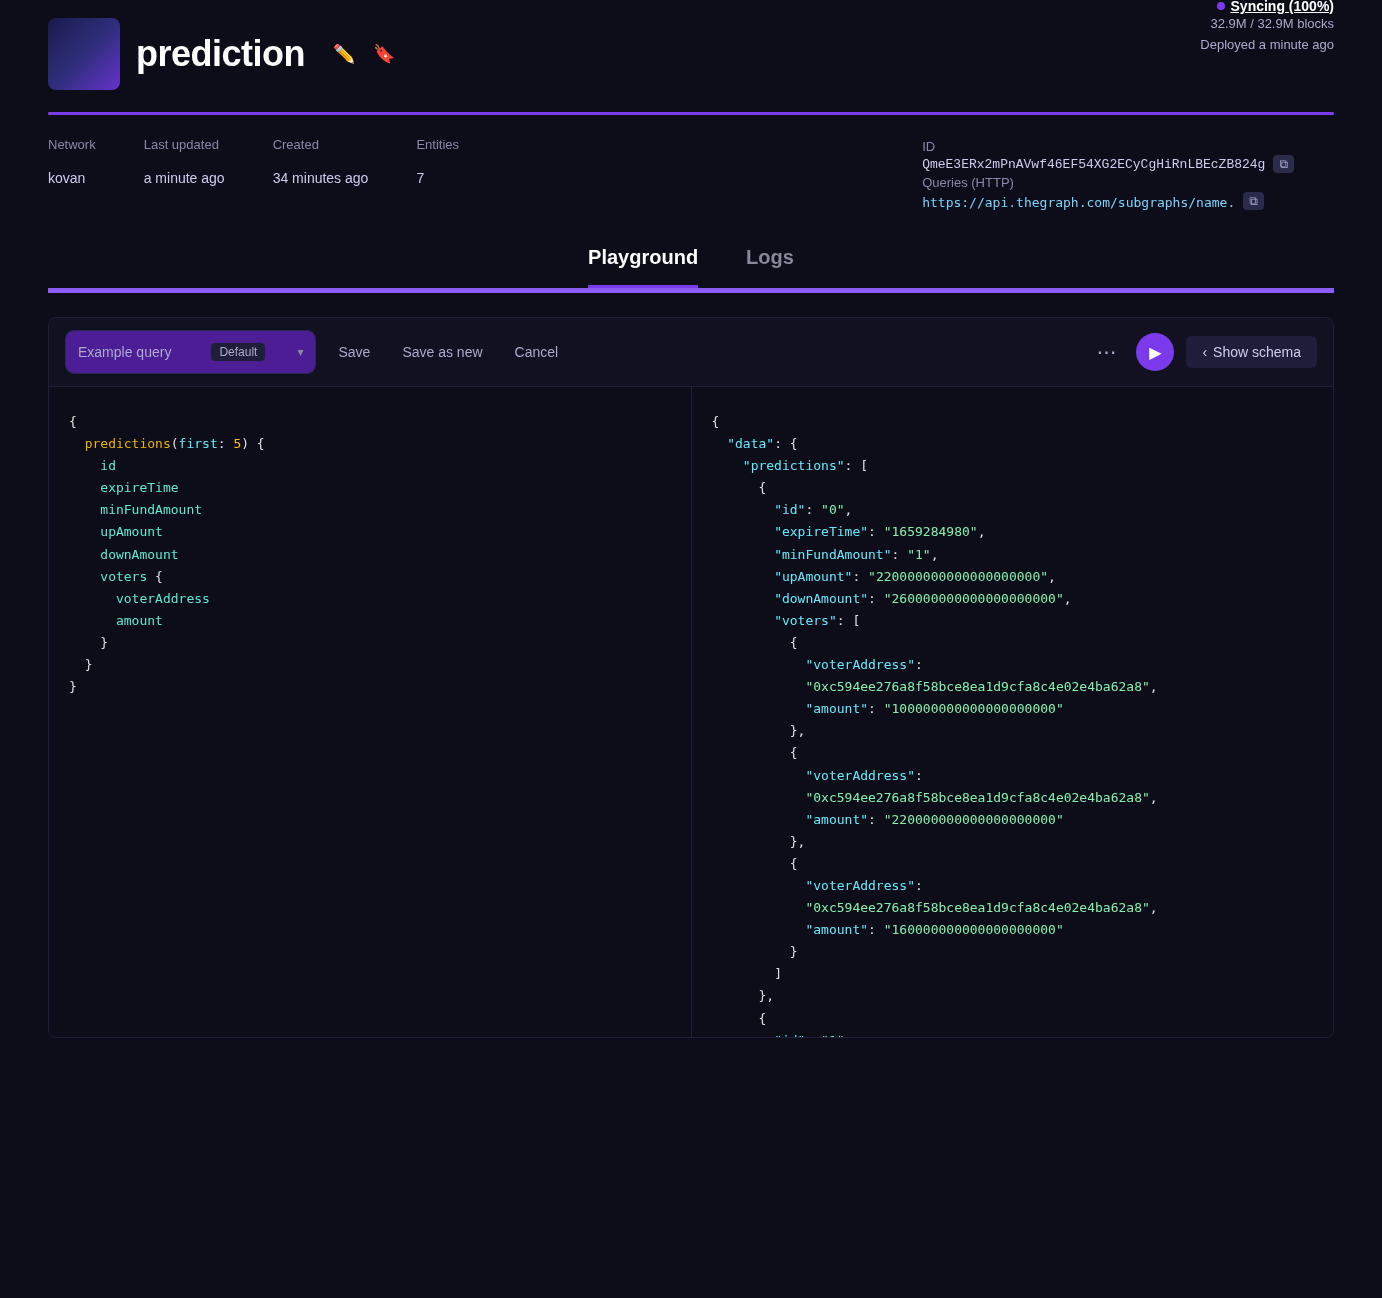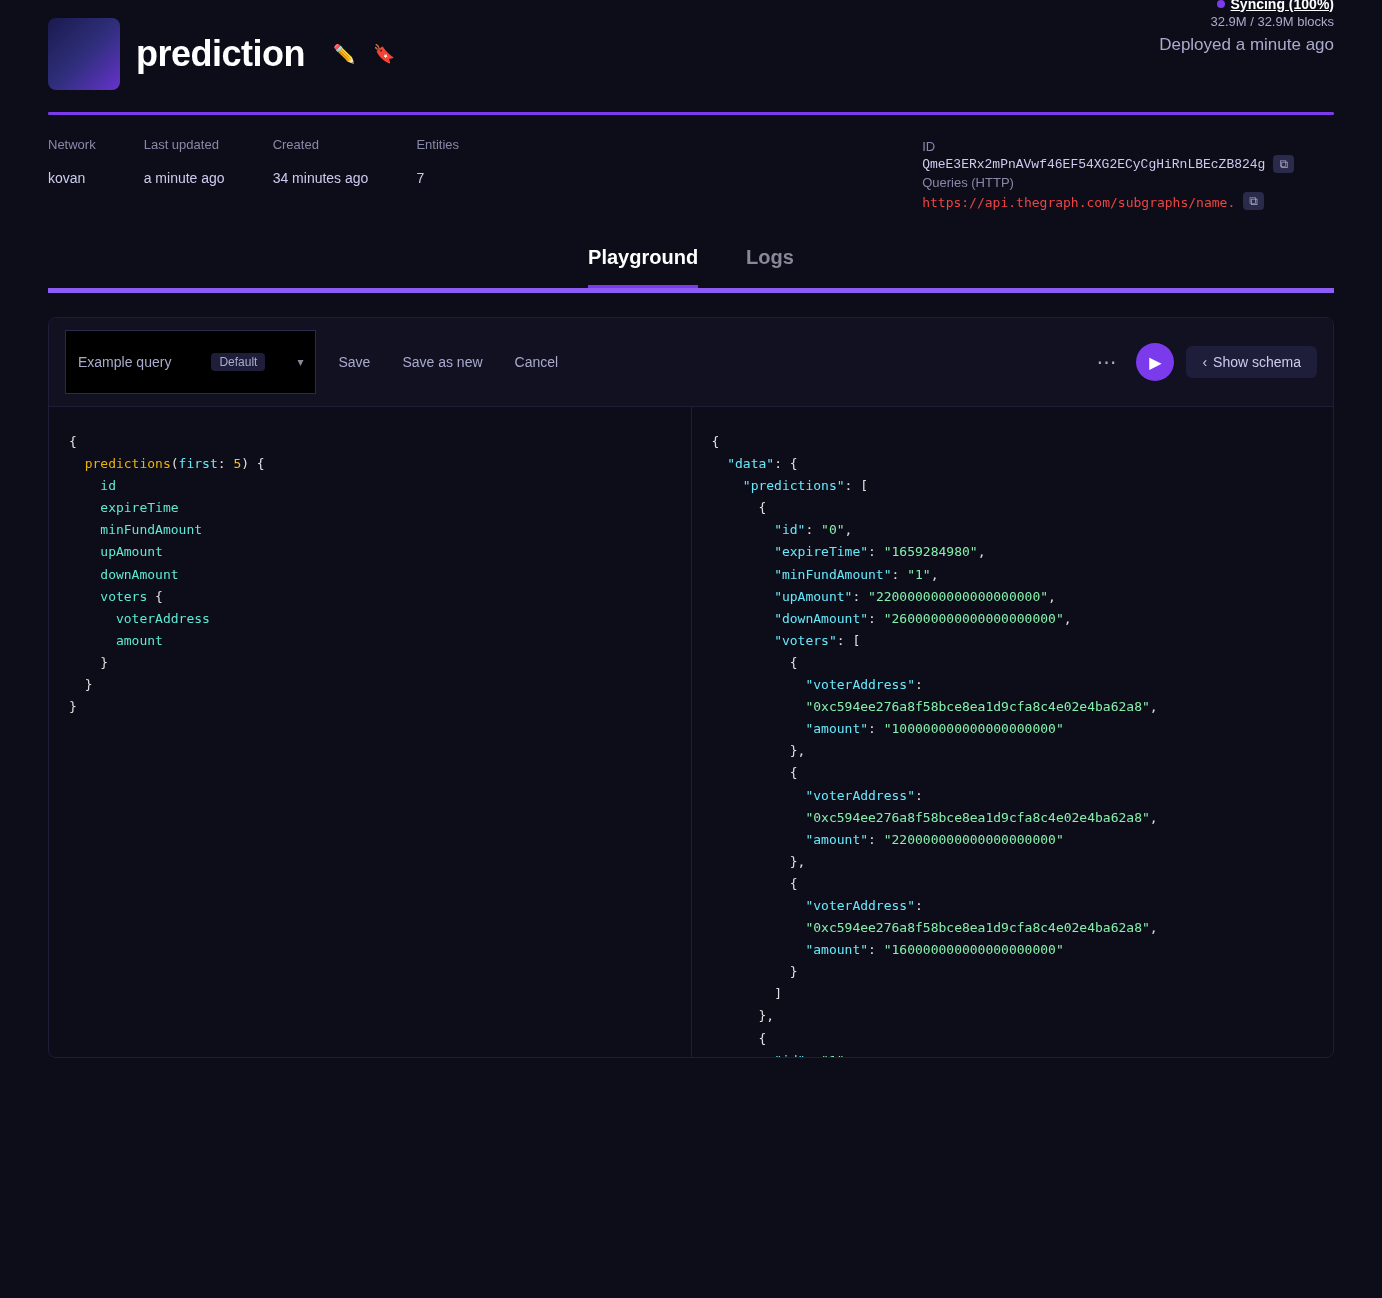--- a/index.html
+++ b/index.html
@@ -74,21 +74,21 @@
       height: 8px;
       border-radius: 50%;
       background: #7c3aed;
     }
     .sync-blocks {
       font-size: 13px;
       color: #aaaacc;
       margin-top: 2px;
     }
     .sync-deployed {
-      font-size: 17px;
+      font-size: 13px;
       color: #aaaacc;
       margin-top: 6px;
     }
 
     .progress-bar-container {
       width: 100%;
       height: 3px;
       background: #2a2a4a;
       margin: 10px 0;
     }
@@ -124,21 +124,21 @@
       background: #2a2a4a;
       border: none;
       border-radius: 4px;
       color: #aaaacc;
       cursor: pointer;
       font-size: 12px;
       padding: 2px 6px;
     }
     .meta-queries-url {
       font-size: 13px;
-      color: #ef4444;
+      color: #7dd3fc;
       font-family: monospace;
       margin-top: 4px;
     }
 
     
     .tabs {
       display: flex;
       gap: 48px;
       justify-content: center;
       padding: 24px 0 0 0;
@@ -174,26 +174,26 @@
     
     .toolbar {
       display: flex;
       align-items: center;
       gap: 12px;
       padding: 12px 16px;
       background: #111122;
       border-bottom: 1px solid #1e1e3a;
     }
     .query-select {
-      background: #000000;
+      background: #4c1d95;
       border: 1px solid #2a2a4a;
-      border-radius: 0;
+      border-radius: 9px;
       color: #ccccee;
       font-size: 14px;
-      padding: 22px 12px;
+      padding: 12px 12px;
       display: flex;
       align-items: center;
       gap: 32px;
       cursor: pointer;
       min-width: 200px;
     }
     .query-select-label { color: #aaaacc; }
     .query-default-badge {
       background: #1e1e3a;
       border-radius: 4px;

